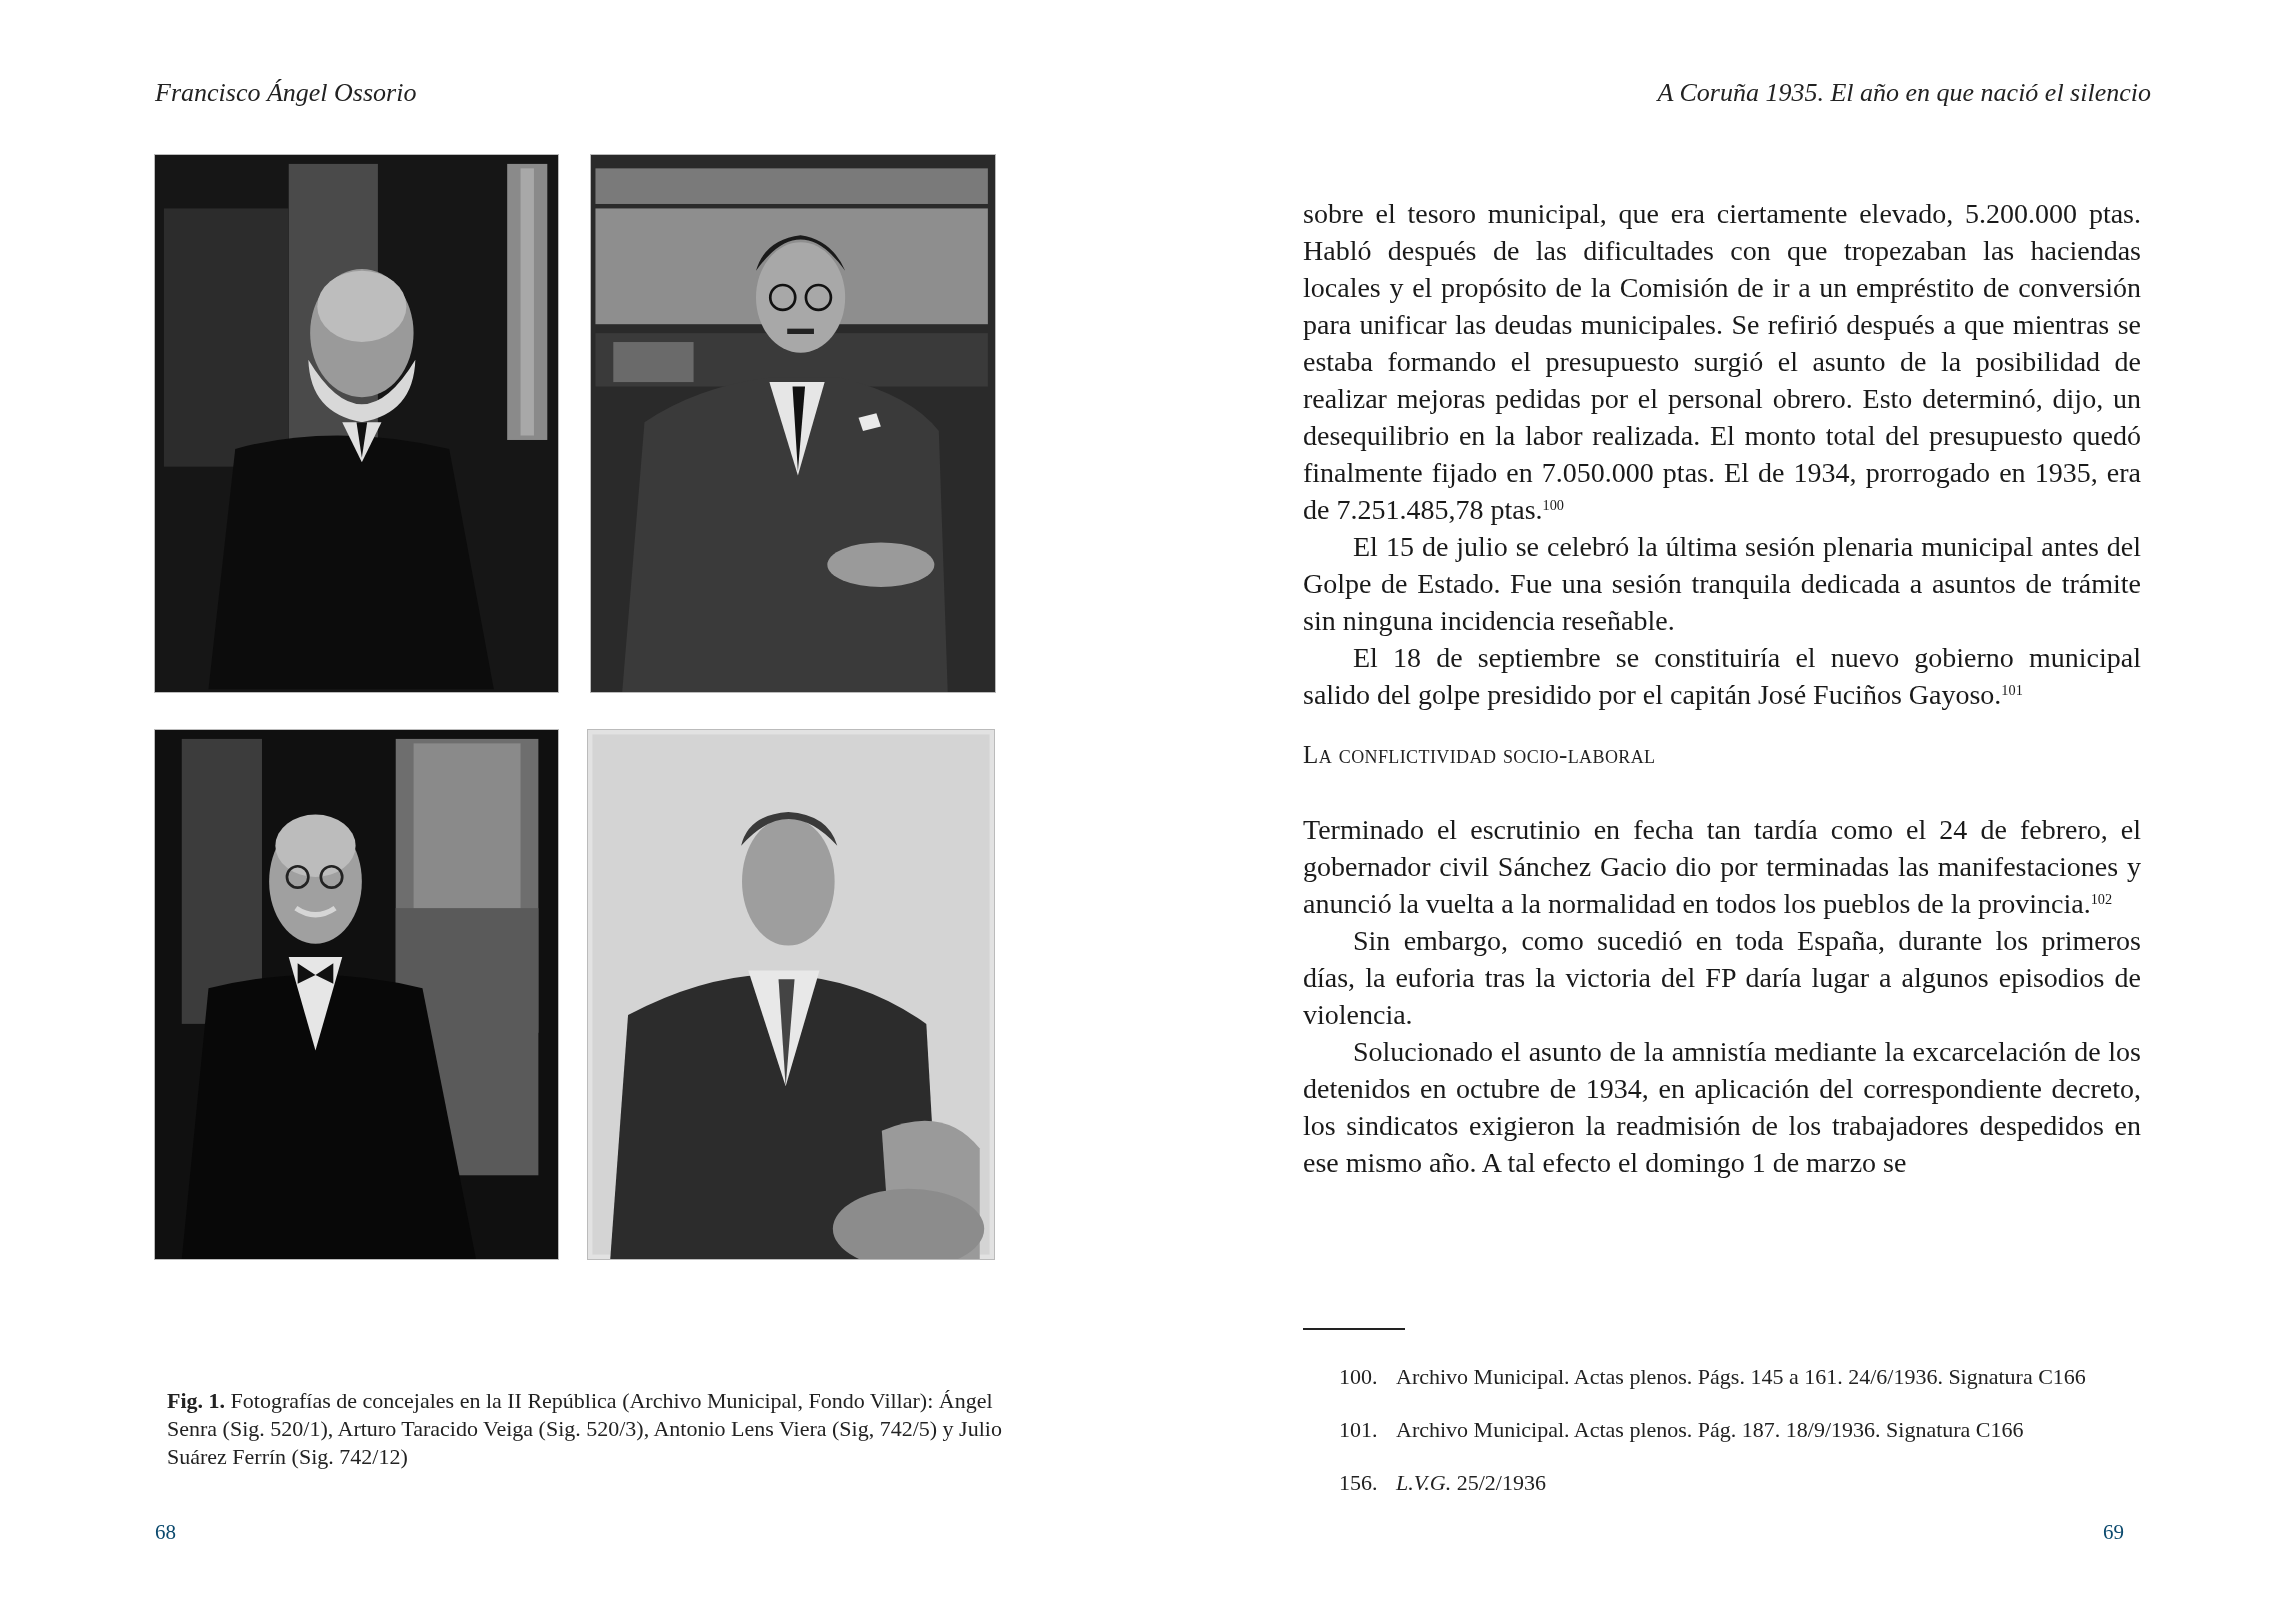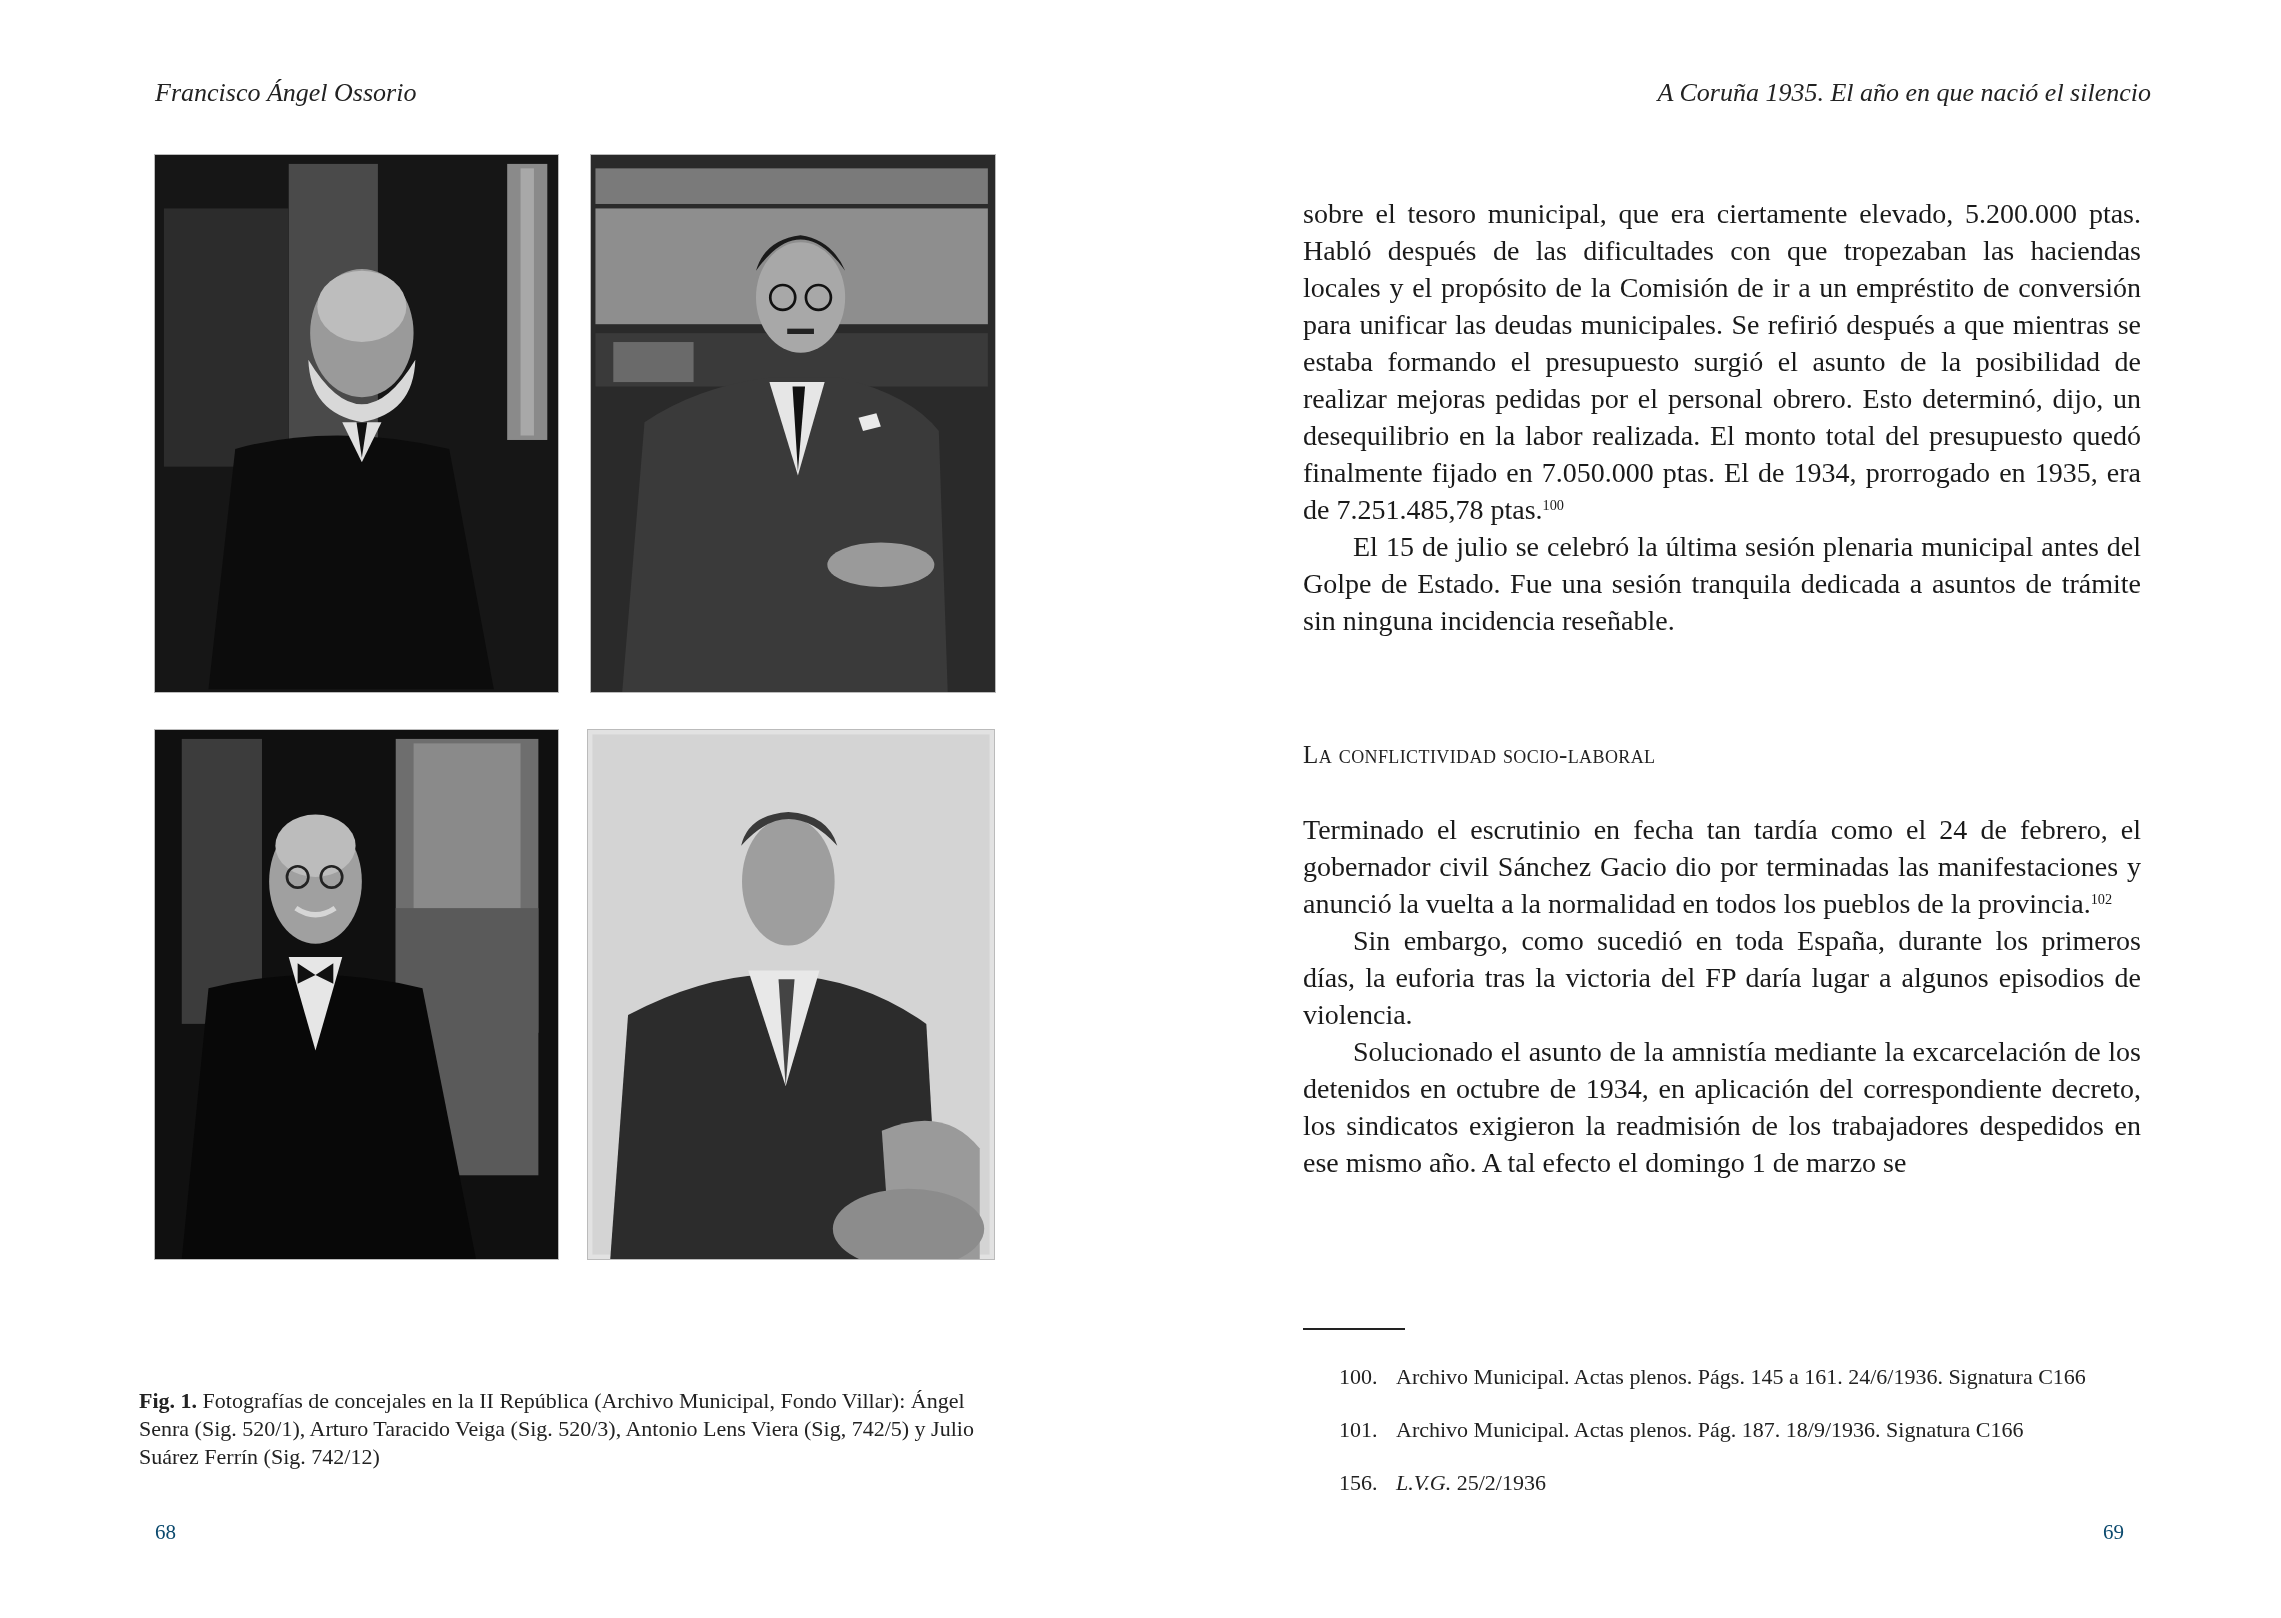--- a/index.html
+++ b/index.html
@@ -17,21 +17,21 @@
   .photo {
     position: absolute; background: #141414; border: 0.9px solid #bbb; overflow: hidden;
   }
   #photo-1 { left: 154px; top: 154px; width: 403px; height: 537px; }
   #photo-2 { left: 590px; top: 154px; width: 404px; height: 537px; }
   #photo-3 { left: 154px; top: 729px; width: 403px; height: 529px; }
   #photo-4 { left: 587px; top: 729px; width: 406px; height: 529px; }
   .photo svg { width: 100%; height: 100%; display: block; }
 
   .caption {
-    position: absolute; left: 139px; top: 1387px; width: 838px; font-size: 22px; line-height: 28px; color: #222;
+    position: absolute; left: 167px; top: 1387px; width: 838px; font-size: 22px; line-height: 28px; color: #222;
   }
   .caption b { font-weight: bold; }
 
   .folio { position: absolute; top: 1520px; font-size: 21px; color: #0c4a6e; }
   #folio-left { left: 155px; }
   #folio-right { left: 2103px; }
 
   
   .text-block {
     position: absolute; left: 1303px; width: 838px; font-size: 28px; line-height: 37px; color: #1a1a1a;
@@ -130,20 +130,21 @@
 </div>
 
 <div class="caption"><b>Fig. 1.</b><span> Fotografías de concejales en la II República (Archivo Municipal, Fondo Villar): Ángel Senra (Sig. 520/1), Arturo Taracido Veiga (Sig. 520/3), Antonio Lens Viera (Sig, 742/5) y Julio Suárez Ferrín (Sig. 742/12)</span></div>
 
 <div id="folio-left" class="folio">68</div>
 <div id="folio-right" class="folio">69</div>
 
 <div id="block-1" class="text-block">
   <p><span>sobre el tesoro municipal, que era ciertamente elevado, 5.200.000 ptas. Habló después de las dificultades con que tropezaban las haciendas locales y el propósito de la Comisión de ir a un empréstito de conversión para unificar las deudas municipales. Se refirió después a que mientras se estaba formando el presupuesto surgió el asunto de la posibilidad de realizar mejoras pedidas por el personal obrero. Esto determinó, dijo, un desequilibrio en la labor realizada. El monto total del presupuesto quedó finalmente fijado en 7.050.000 ptas. El de 1934, prorrogado en 1935, era de 7.251.485,78 ptas.</span><sup>100</sup></p>
   <p class="indent"><span>El 15 de julio se celebró la última sesión plenaria municipal antes del Golpe de Estado. Fue una sesión tranquila dedicada a asuntos de trámite sin ninguna incidencia reseñable.</span></p>
+  <p class="indent"><span>El 18 de septiembre se constituiría el nuevo gobierno municipal salido del golpe presidido por el capitán José Fuciños Gayoso.</span><sup>101</sup></p>
 </div>
 
 <div class="section-heading">La conflictividad socio-laboral</div>
 
 <div id="block-2" class="text-block">
   <p><span>Terminado el escrutinio en fecha tan tardía como el 24 de febrero, el gobernador civil Sánchez Gacio dio por terminadas las manifestaciones y anunció la vuelta a la normalidad en todos los pueblos de la provincia.</span><sup>102</sup></p>
   <p class="indent"><span>Sin embargo, como sucedió en toda España, durante los primeros días, la euforia tras la victoria del FP daría lugar a algunos episodios de violencia.</span></p>
   <p class="indent"><span>Solucionado el asunto de la amnistía mediante la excarcelación de los detenidos en octubre de 1934, en aplicación del correspondiente decreto, los sindicatos exigieron la readmisión de los trabajadores despedidos en ese mismo año. A tal efecto el domingo 1 de marzo se</span></p>
 </div>
 

